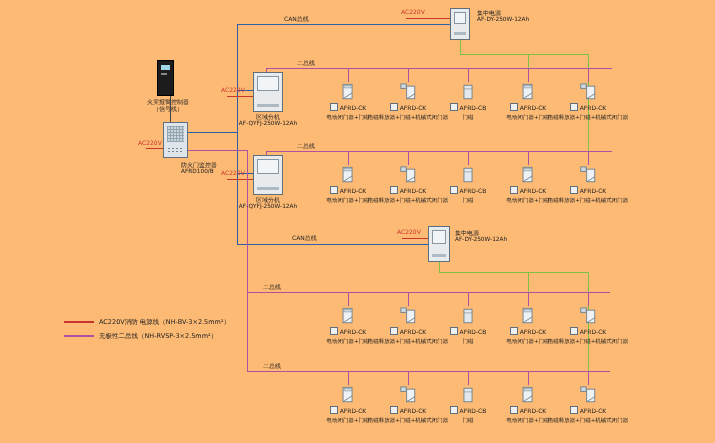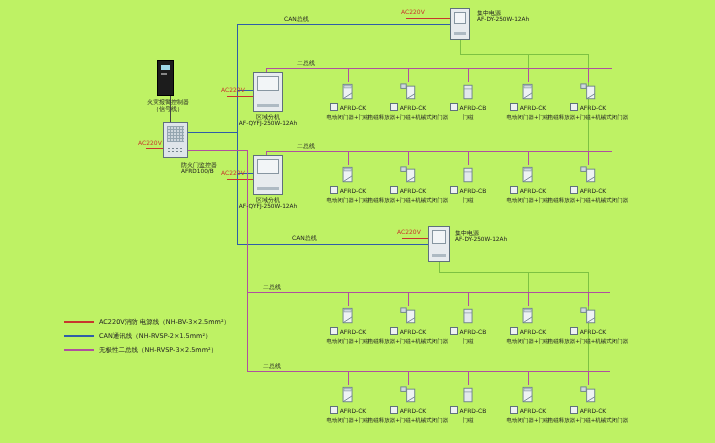--- a/index.html
+++ b/index.html
@@ -1,20 +1,20 @@
 <!DOCTYPE html>
 <html style="--c-power: #c8372d; --c-can: #2f5da8; --c-bus: #b0509e; --c-dc: #7dc242;"><head>
 <meta charset="utf-8">
 <style>
   :root{
     --c-power:#c8372d; --c-can:#2f5da8; --c-bus:#b0509e; --c-dc:#7dc242;
   }
   html,body{margin:0;padding:0;background:#fff;}
   body{font-family:"DejaVu Sans","Liberation Sans",sans-serif;color:#222;}
-  #canvas{position:relative;width:715px;height:443px;background:#bef264;overflow:hidden;}
+  #canvas{position:relative;width:715px;height:443px;background:#fdba74;overflow:hidden;}
   .line{position:absolute;display:block;}
   .h{height:1px;} .v{width:1px;}
   .c-can{background:var(--c-can);} .c-power{background:var(--c-power);}
   .c-bus{background:var(--c-bus);} .c-dc{background:var(--c-dc);} .c-sig{background:#444;}
   .lbl{position:absolute;font-size:6px;line-height:1.2;color:#222;white-space:nowrap;}
   .lbl.red{color:var(--c-power);}
   .lbl.center{text-align:center;}
   .lbl .model{font-size:5.8px;}
   .cabinet{position:absolute;background:#e7ebee;border:1px solid #5f707c;box-sizing:border-box;}
   .cabinet::before{content:"";position:absolute;left:3px;right:3px;top:3px;height:34%;
@@ -417,22 +417,18 @@
     <div class="dev-label">电磁释放器+门磁+机械式闭门器</div>
   </div>
     </div>
 
   <div class="legend">
     <div class="legend-row">
       <span class="leg-line lg-power"></span>
       <span class="leg-text">AC220V消防 电源线（NH-BV-3×2.5mm²）</span>
     </div>
     <div class="legend-row">
-      <span class="leg-line lg-can"></span>
-      <span class="leg-text">CAN通讯线（NH-RVSP-2×1.5mm²）</span>
-    </div>
-    <div class="legend-row">
       <span class="leg-line lg-bus"></span>
       <span class="leg-text">无极性二总线（NH-RVSP-3×2.5mm²）</span>
     </div>
   </div>
 
 </div>
 
 </body></html>

